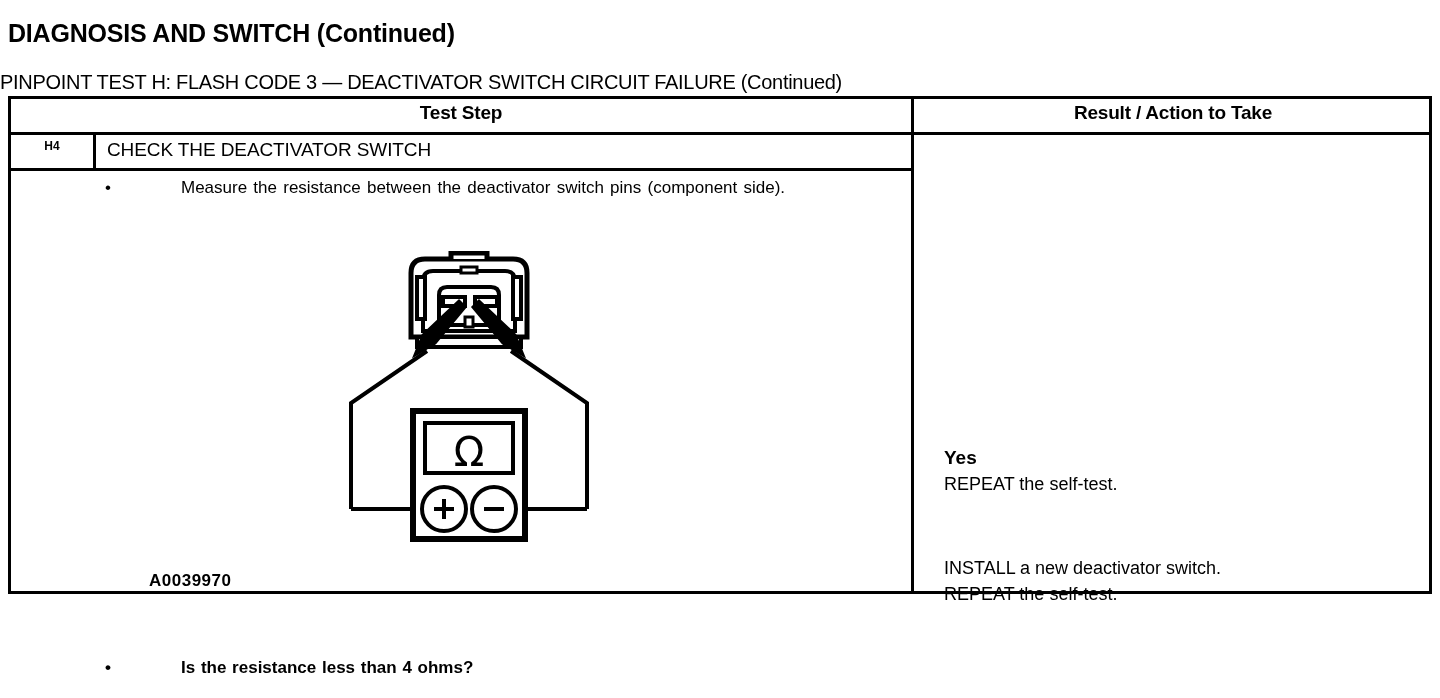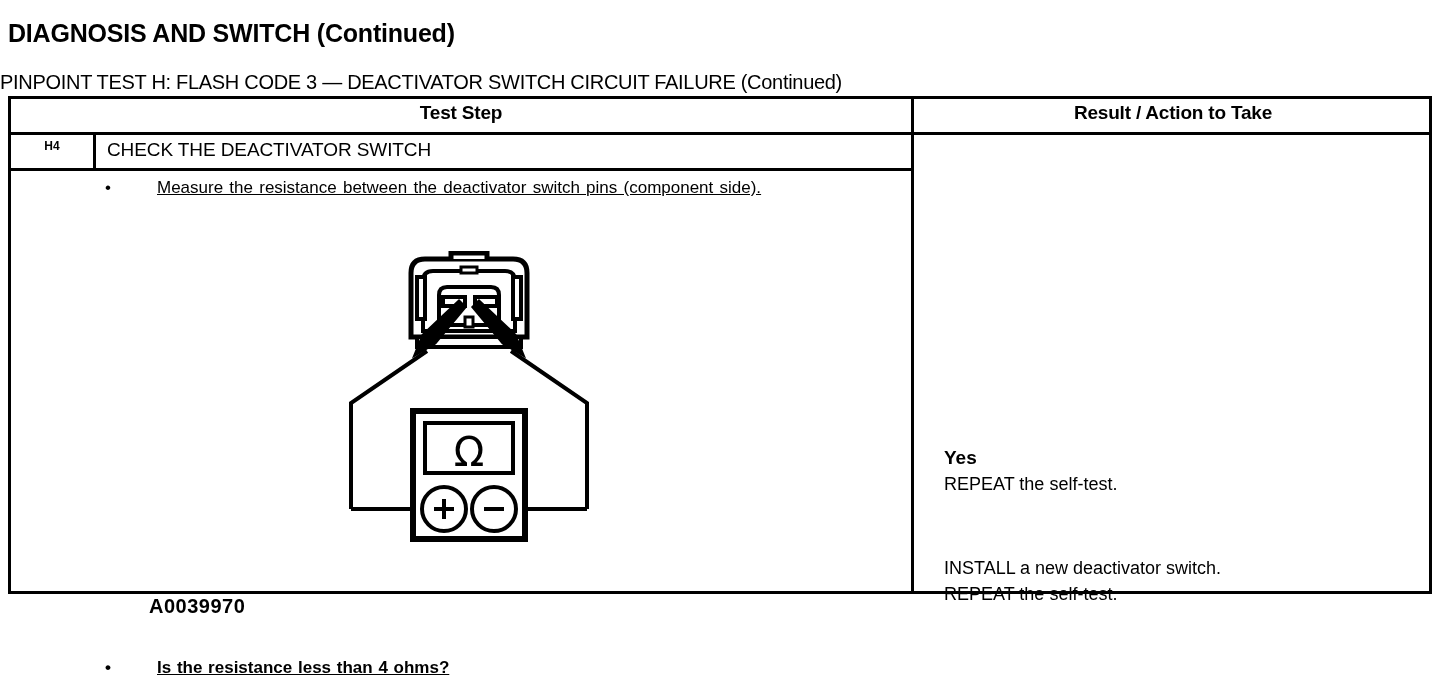--- a/index.html
+++ b/index.html
@@ -122,34 +122,33 @@
     position: absolute;
     left: 0;
     top: 0;
     width: 14px;
     text-align: center;
     font-size: 17px;
     line-height: 22px;
   }
   .bullet-text {
     display: block;
-    margin-left: 56px;
+    margin-left: 80px;
     width: 740px;
     word-spacing: 1.5px;
-    text-decoration: underline;
   }
   .instruction { left: 90px; top: 78px; }
   .question    { left: 90px; top: 558px; font-weight: bold; }
   .question .bullet-text { word-spacing: 1px; }
 
   .figure-id {
     position: absolute;
     left: 138px;
-    top: 496px;
-    font-size: 20px;
+    top: 472px;
+    font-size: 17px;
     font-weight: bold;
     letter-spacing: 0.5px;
   }
 
   
   .figure {
     position: absolute;
     left: 328px;
     top: 152px;
     width: 260px;

